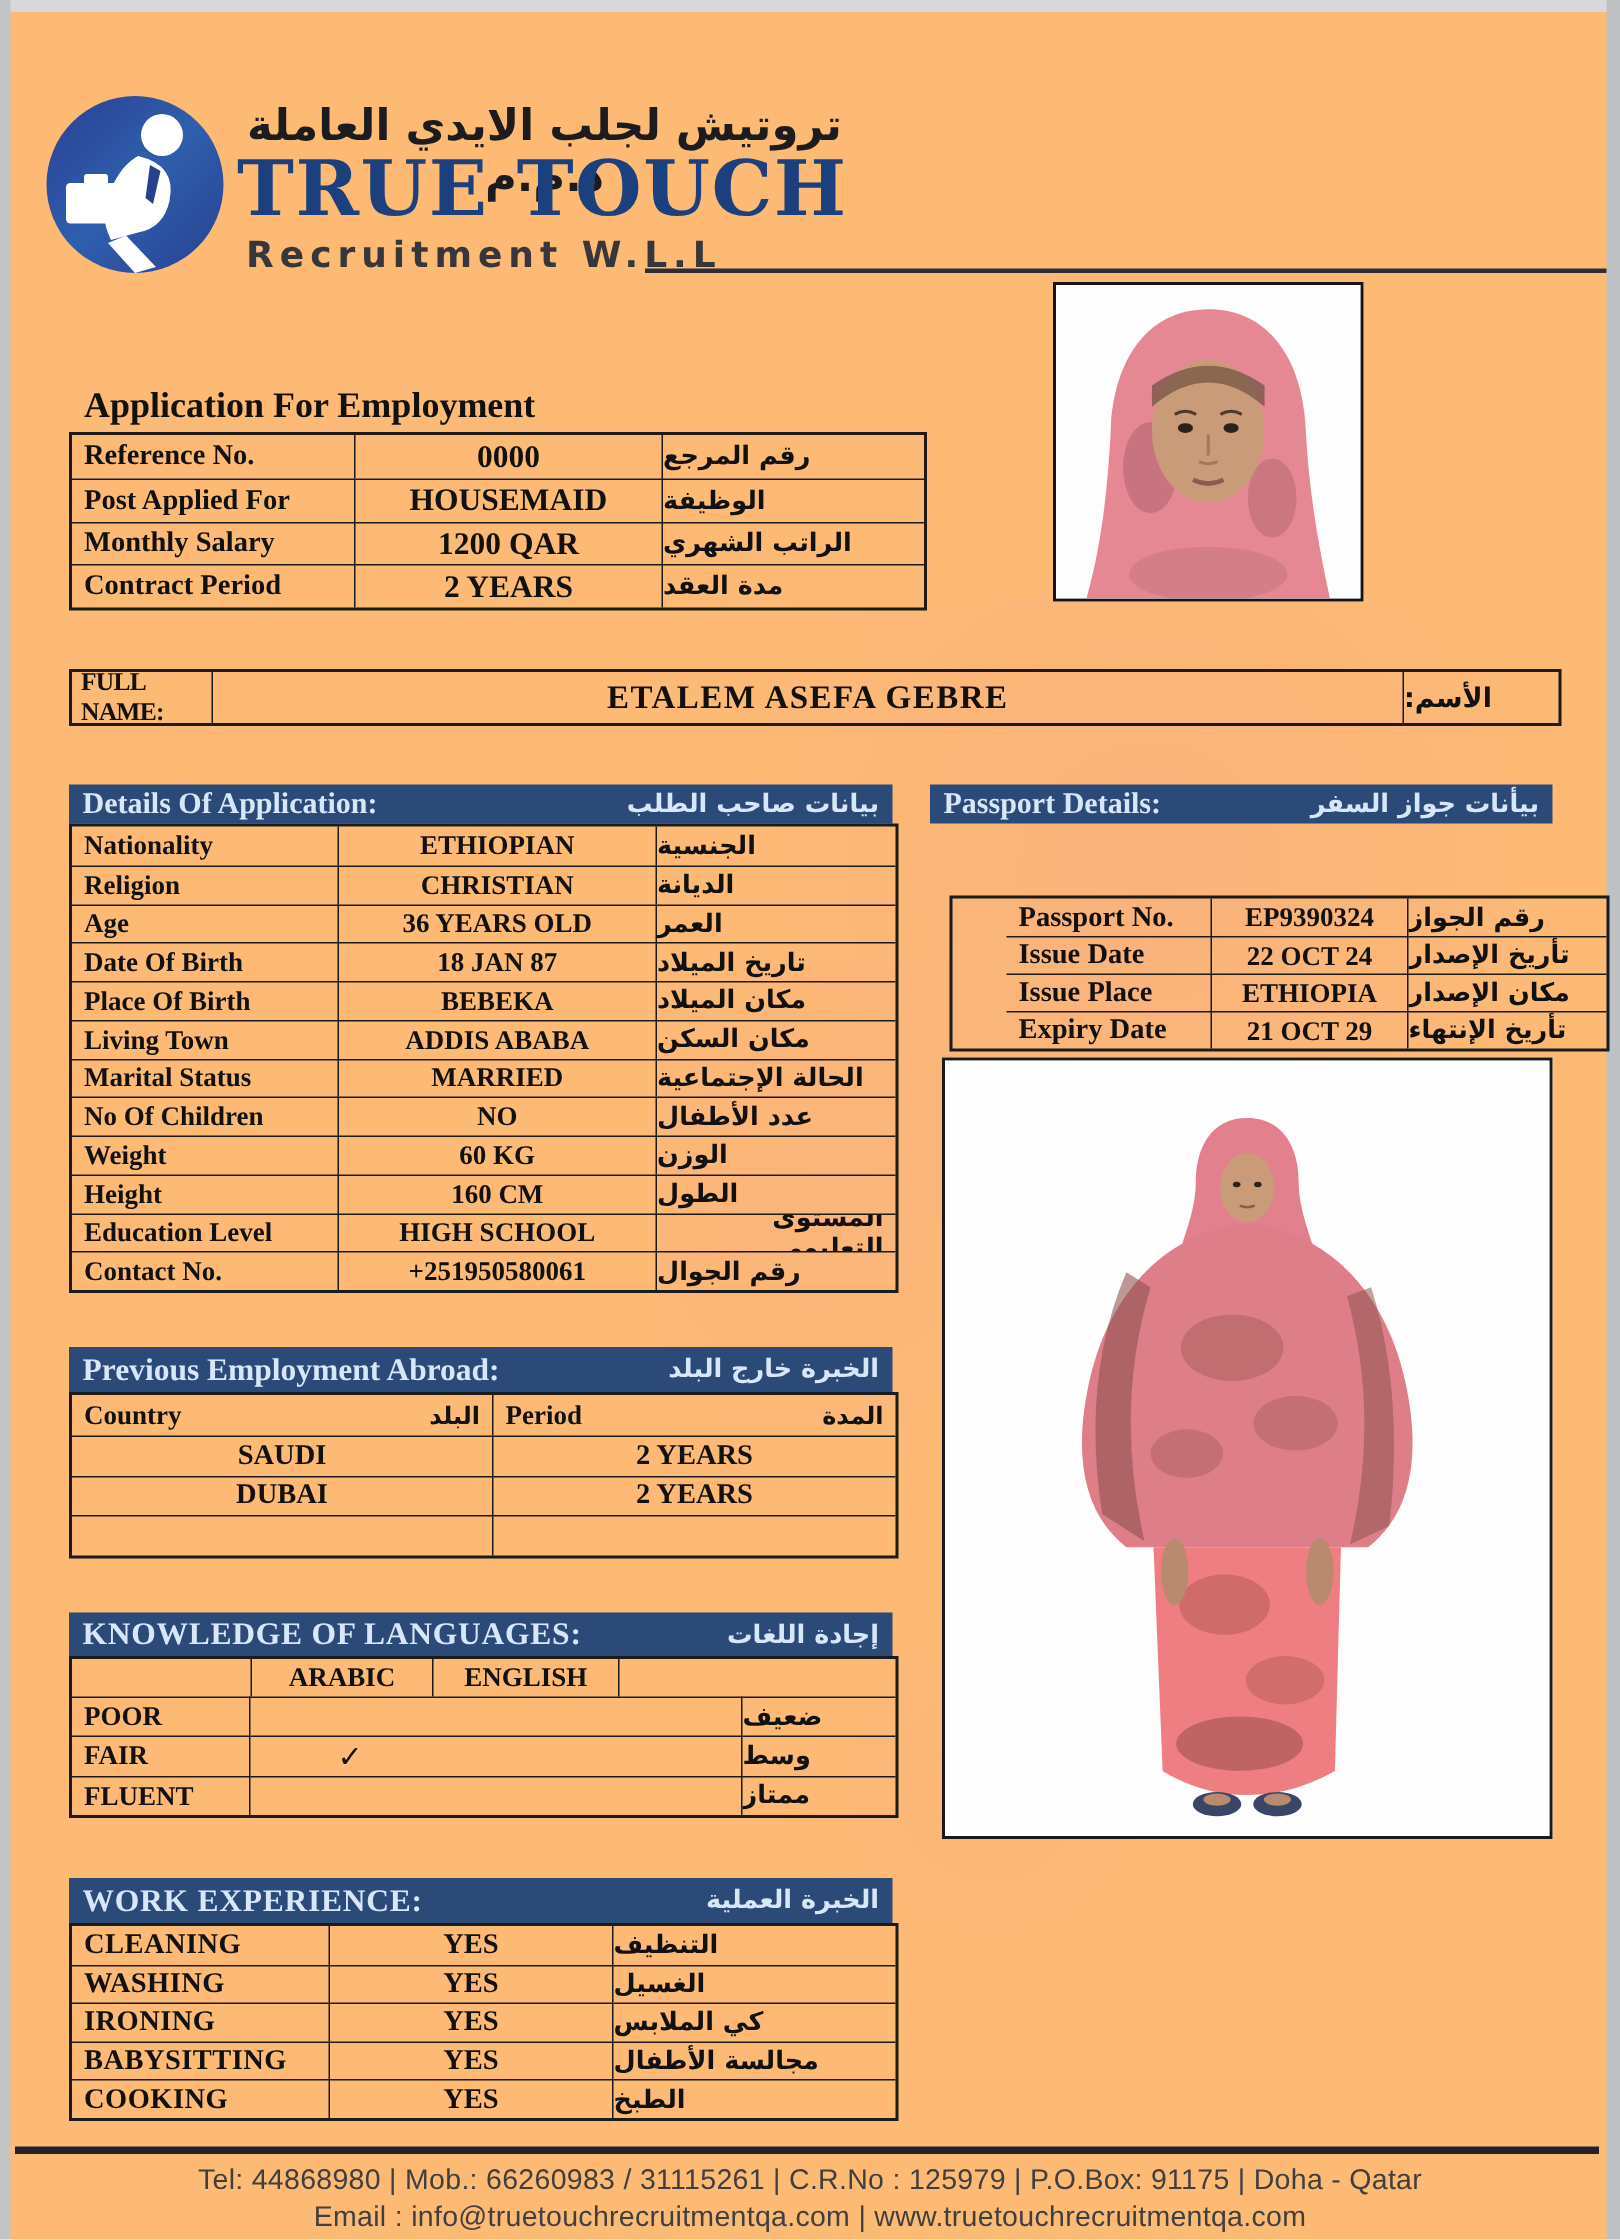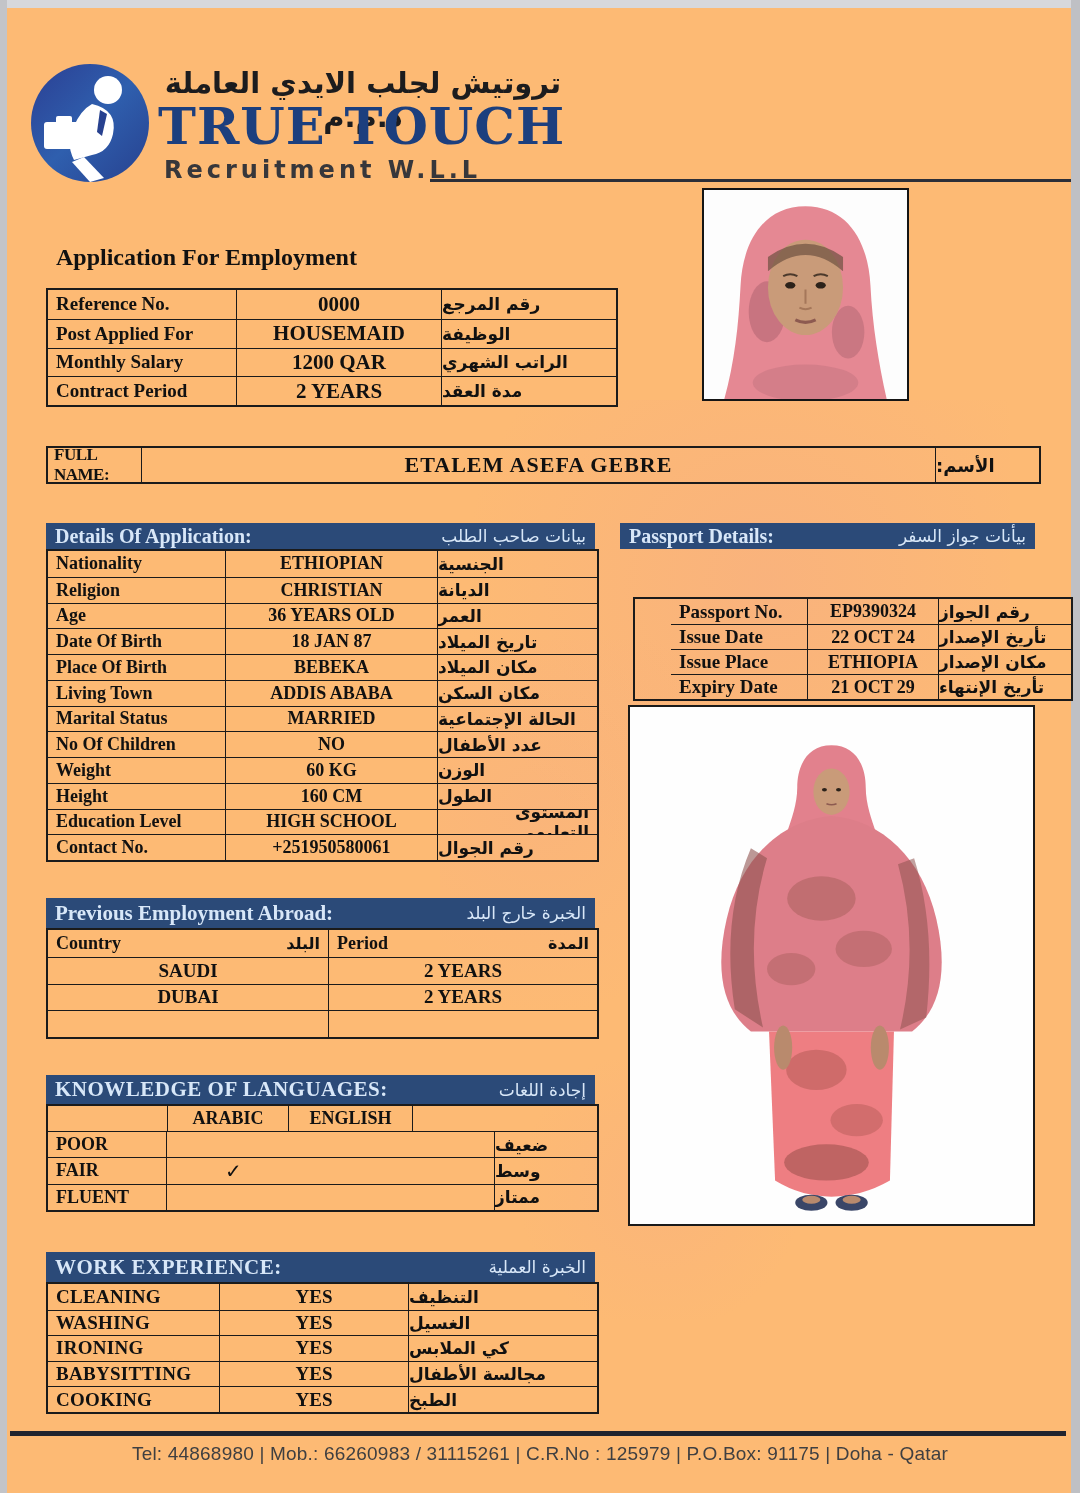--- a/index.html
+++ b/index.html
@@ -29,21 +29,21 @@
   .company-sub{position:absolute;left:164px;top:156px;font-family:"DejaVu Sans", sans-serif;
       font-weight:bold;font-size:24px;letter-spacing:4px;color:#37373b;white-space:nowrap;}
   .header-rule{position:absolute;left:430px;top:179px;width:641px;height:3px;background:#2c2f38;}
 
   
   .photo1{position:absolute;left:702px;top:188px;width:203px;height:209px;border:2px solid #151515;background:#fdfdfd;}
   .photo2{position:absolute;left:628px;top:705px;width:403px;height:517px;border:2px solid #1a1a1a;background:#fefefe;}
   .photo1 svg,.photo2 svg{display:block;width:100%;height:100%;}
 
   
-  .app-title-en{position:absolute;left:56px;top:244px;font-size:24px;font-weight:bold;}
+  .app-title-en{position:absolute;left:56px;top:258px;font-size:24px;font-weight:bold;}
   .app-title-ar{position:absolute;left:398px;top:256px;width:218px;text-align:right;direction:rtl;
       font-family:"DejaVu Sans", sans-serif;font-weight:bold;font-size:21px;}
 
   
   .tbl{position:absolute;border:2px solid #1b1b1b;display:grid;background:transparent;}
   .cell{display:flex;align-items:center;overflow:hidden;}
   .br{border-right:1.5px solid #1b1b1b;}
   .bt{border-top:1.5px solid #1b1b1b;}
   .lab{font-weight:bold;font-size:19px;padding-left:8px;}
   .val{font-weight:bold;font-size:19px;justify-content:center;text-align:center;}
@@ -57,21 +57,21 @@
   
   .name-tbl{left:46px;top:446px;width:991px;height:34px;grid-template-columns:94px 794px 1fr;}
   .name-tbl .lab{font-size:17px;padding-left:6px;letter-spacing:-0.5px;}
   .name-tbl .val{font-size:22px;letter-spacing:1px;}
   .name-tbl .ar{font-size:18px;}
 
   
   .bar{position:absolute;background:#2b4a78;color:#d8e7f8;display:flex;align-items:center;
        justify-content:space-between;padding:4px 9px;box-sizing:border-box;}
   .bar .ben{font-weight:bold;font-size:20px;}
-  .bar .bar-ar{font-family:"DejaVu Sans", sans-serif;font-weight:normal;font-size:17px;direction:rtl;}
+  .bar .bar-ar{font-family:"DejaVu Sans", sans-serif;font-weight:bold;font-size:17px;direction:rtl;}
 
   .details-bar{left:46px;top:523px;width:549px;height:26px;}
   .details-tbl{left:46px;top:549px;width:549px;height:309px;grid-template-columns:178px 212px 1fr;grid-auto-rows:1fr;}
   .details-tbl .lab{font-size:18px;}
   .details-tbl .val{font-size:18px;}
 
   .pass-bar{left:620px;top:523px;width:415px;height:26px;}
   .pass-tbl{left:633px;top:597px;width:400px;height:100px;grid-template-columns:137px 131px 1fr;grid-auto-rows:1fr;padding-left:36px;}
   .pass-tbl .lab{font-size:19px;}
   .pass-tbl .val{font-size:18px;}
@@ -331,13 +331,14 @@
     <div class="cell lab br bt">BABYSITTING</div>
     <div class="cell val br bt">YES</div>
     <div class="cell ar bt">مجالسة الأطفال</div>
     <div class="cell lab br bt">COOKING</div>
     <div class="cell val br bt">YES</div>
     <div class="cell ar bt">الطبخ</div>
   </div>
 
   <div class="footer-rule"></div>
   <div class="f1">Tel: 44868980 | Mob.: 66260983 / 31115261 | C.R.No : 125979 | P.O.Box: 91175 | Doha - Qatar</div>
+  <div class="f2">Email : info@truetouchrecruitmentqa.com | www.truetouchrecruitmentqa.com</div>
 </div>
 
 </body></html>

